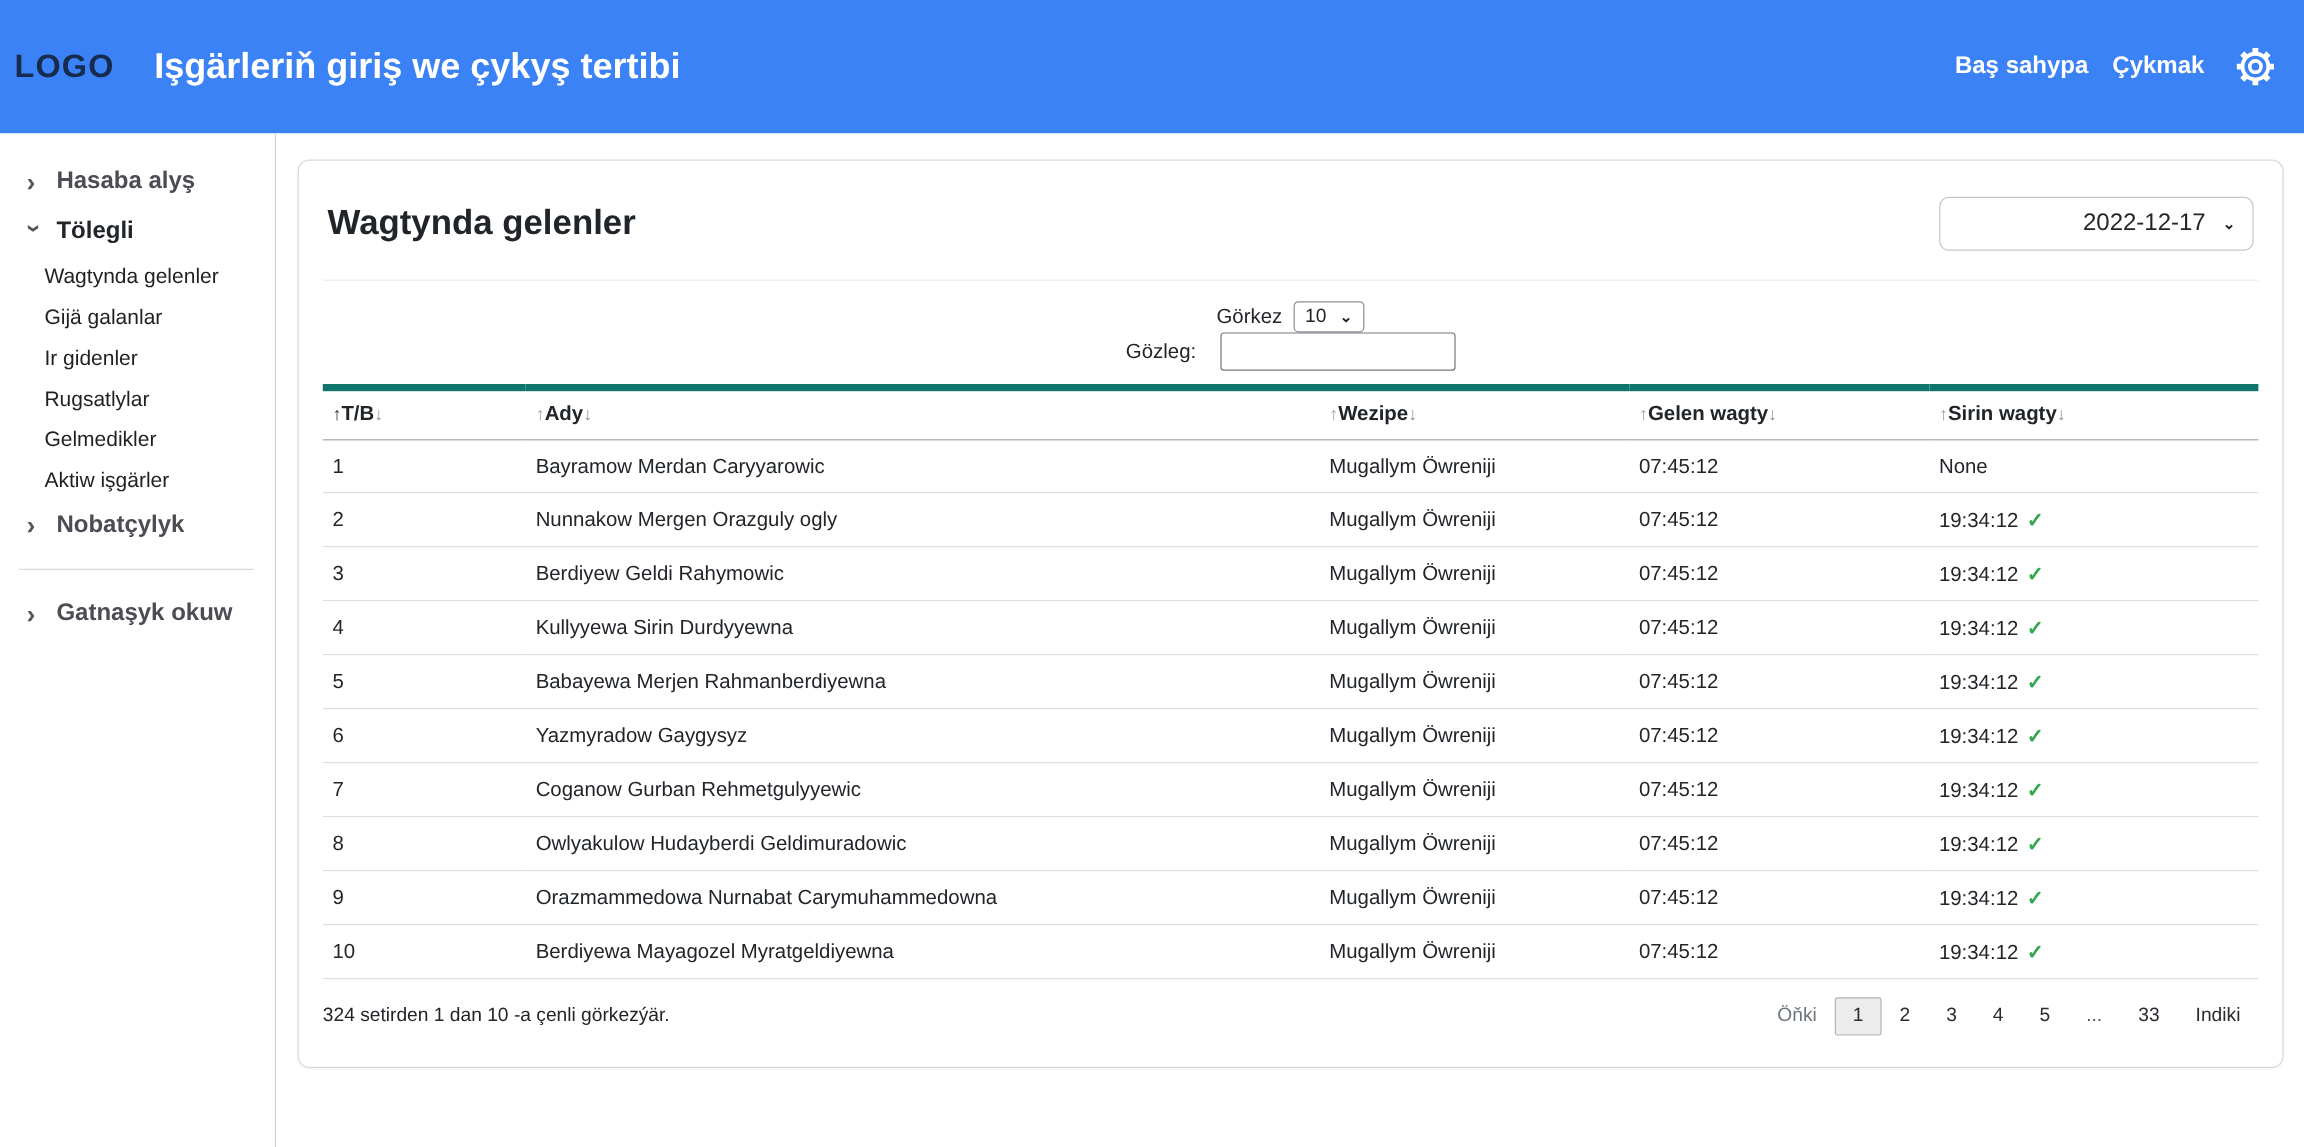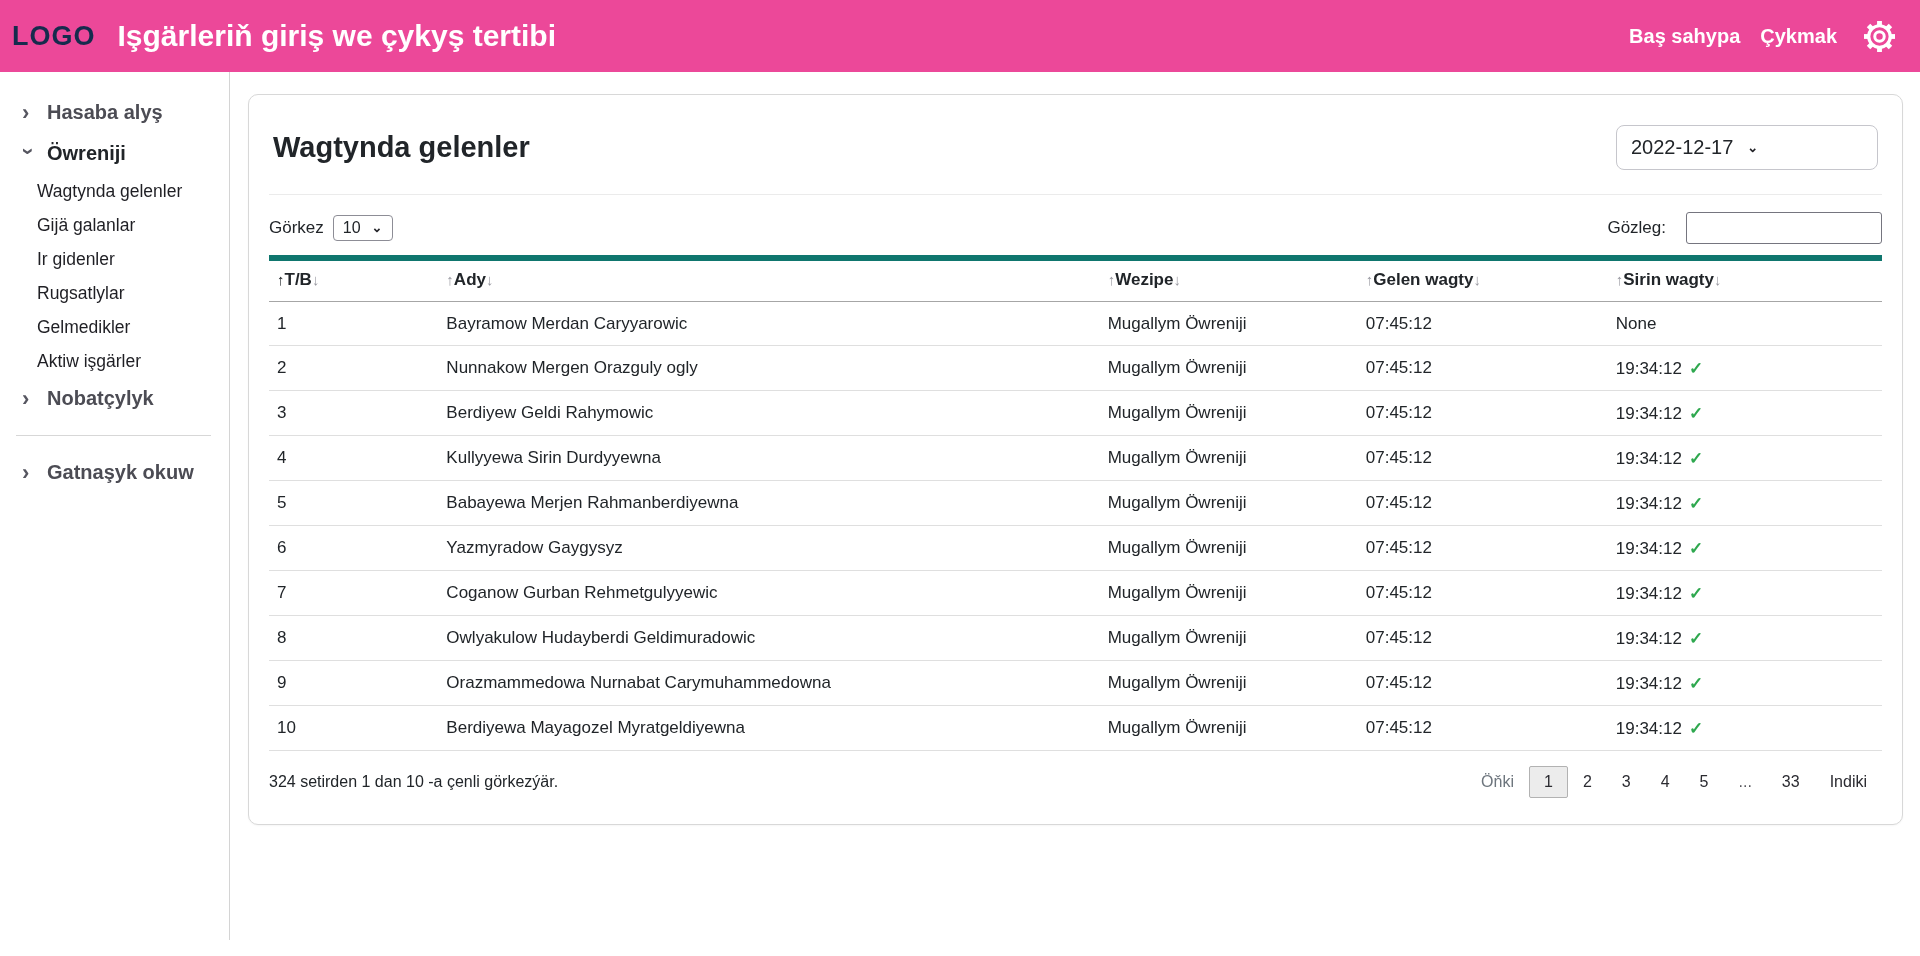--- a/index.html
+++ b/index.html
@@ -1,19 +1,19 @@
 <!DOCTYPE html>
 <html><head>
 <meta charset="utf-8">
 <style>
   * { box-sizing: border-box; }
   html,body { margin:0; padding:0; background:#fff; font-family:"Liberation Sans", sans-serif; color:#212529; }
 
   
-  .app-header { height:72px; background:#ec4899; display:flex; align-items:center; padding:0 22px 0 12px; }
+  .app-header { height:111px; background:#3b82f6; display:flex; align-items:center; padding:0 22px 0 12px;gap:11px; }
   .logo { color:#162b4d; font-size:27px; font-weight:700; letter-spacing:1px; margin-right:22px; }
   .app-title { color:#fff; font-size:30px; font-weight:700; margin:0; flex:1; }
   .header-nav { display:flex; align-items:center; gap:20px; }
   .header-link { color:#fff; font-size:20px; font-weight:700; text-decoration:none; cursor:pointer; }
   .gear-wrap { display:flex; align-items:center; cursor:pointer; margin-left:4px; }
 
   
   .layout { display:flex; min-height:calc(100vh - 88px); }
   .sidebar { width:230px; flex-shrink:0; border-right:1px solid #d4d4d4; padding:20px 0 20px 14px; }
   .side-section { display:flex; align-items:center; gap:11px; padding:9px 8px; cursor:pointer;
@@ -22,27 +22,27 @@
   .side-section.expanded { color:#212529; font-weight:700; }
   .side-section.expanded .chev { transform:rotate(90deg); transform-origin:45% 50%; }
   .side-sub { padding:6.5px 0 6.5px 23px; font-size:17.5px; color:#1f1f24; cursor:pointer; }
   .side-divider { border-top:1px solid #d7d7d7; margin:16px 18px 16px 2px; }
 
   
   .main-area { flex:1; padding:22px 17px 0 18px; }
   .card { background:#fff; border:1px solid #d8d8d8; border-radius:10px; box-shadow:0 1px 2px rgba(0,0,0,.04); }
   .card-head { display:flex; justify-content:space-between; align-items:center; padding:30px 24px 24px; }
   .card-title { font-size:29px; font-weight:700; margin:0; }
-  .select-box { display:flex; justify-content:flex-start; align-items:center; gap:14px;
+  .select-box { display:flex; justify-content:flex-end; align-items:center; gap:14px;
                 border:1px solid #c6c6cc; border-radius:8px; background:#fff; cursor:pointer; }
   .date-select { width:262px; padding:10px 14px; font-size:20px; }
   .select-box .sel-chev { font-size:13px; color:#1f1f24; font-weight:700; line-height:8px; }
   .head-divider { border:none; border-top:1px solid #ebebeb; margin:0 20px; }
 
-  .controls { display:flex; justify-content:space-between; align-items:center; padding:17px 20px 11px; font-size:17px; }
+  .controls { display:flex; justify-content:space-between; align-items:center; padding:17px 20px 11px; font-size:17px;flex-direction:column; }
   .pgsize { display:flex; align-items:center; gap:9px; }
   .pgsize-select { border:1px solid #8d8d96; border-radius:4px; padding:3px 9px; font-size:16px; gap:11px; }
   .search { display:flex; align-items:center; gap:20px; }
   .search input { width:196px; height:32px; border:1px solid #75757f; border-radius:3px; font-size:16px; padding:2px 8px; font-family:inherit; }
 
   
   table.data { width:calc(100% - 40px); margin:0 20px; border-collapse:collapse; font-size:17px; }
   table.data th { text-align:left; font-weight:700; padding:9px 8px 11px; border-top:6px solid #0f766e; border-bottom:1px solid #a6a6a6; white-space:nowrap; }
   .arr { color:#9b9ba3; font-weight:400; font-size:15px; }
   .arr.active { color:#212529; }
@@ -86,21 +86,21 @@
 </header>
 
 <div class="layout">
   <aside class="sidebar">
       <div class="side-section">
         <span class="chev">›</span>
         <span>Hasaba alyş</span>
       </div>
       <div class="side-section expanded">
         <span class="chev">›</span>
-        <span>Öwreniji</span>
+        <span>Tölegli</span>
       </div>
       <div class="side-sub">Wagtynda gelenler</div>
       <div class="side-sub">Gijä galanlar</div>
       <div class="side-sub">Ir gidenler</div>
       <div class="side-sub">Rugsatlylar</div>
       <div class="side-sub">Gelmedikler</div>
       <div class="side-sub">Aktiw işgärler</div>
       <div class="side-section">
         <span class="chev">›</span>
         <span>Nobatçylyk</span>

